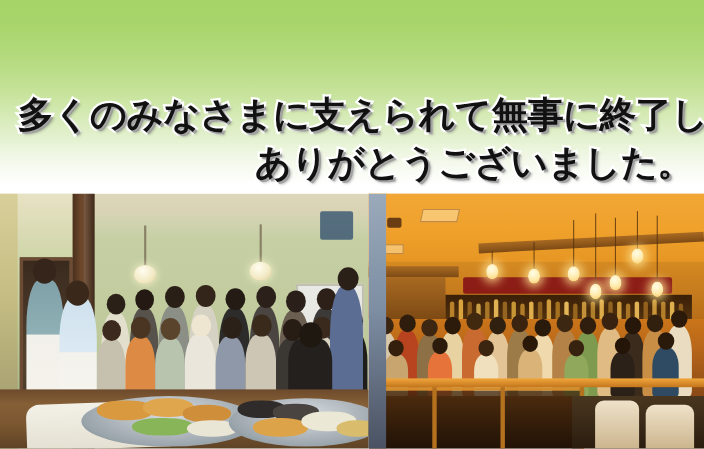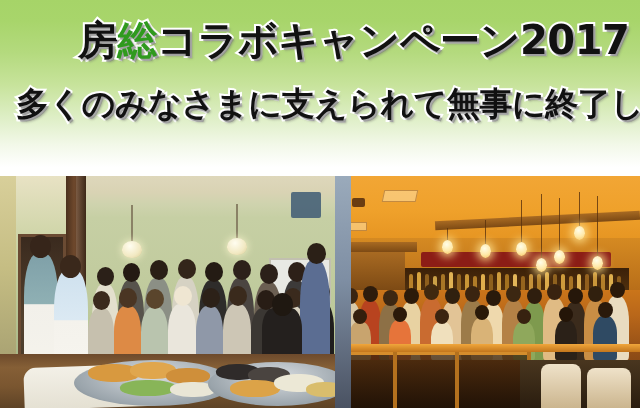--- a/index.html
+++ b/index.html
@@ -347,24 +347,24 @@
   }
 </style>
 </head>
 <body>
 
 <div class="banner">
 
   <div class="header">
     <div class="header-inner">
 
-      <div class="ol-text title-line"><span>房</span><span class="gx">総</span><span>コラボキャンペーン2017</span></div>
 
       <div class="ol-text sub-line1">多くのみなさまに支えられて無事に終了しました。</div>
 
+      <div class="ol-text sub-line2">ありがとうございました。</div>
 
     </div>
   </div>
 
   <div class="photos">
 
     <div class="photo photo-left">
       <div class="room-bg"></div>
       <div class="room-left-wall"></div>
       <div class="room-left-wall2"></div>

